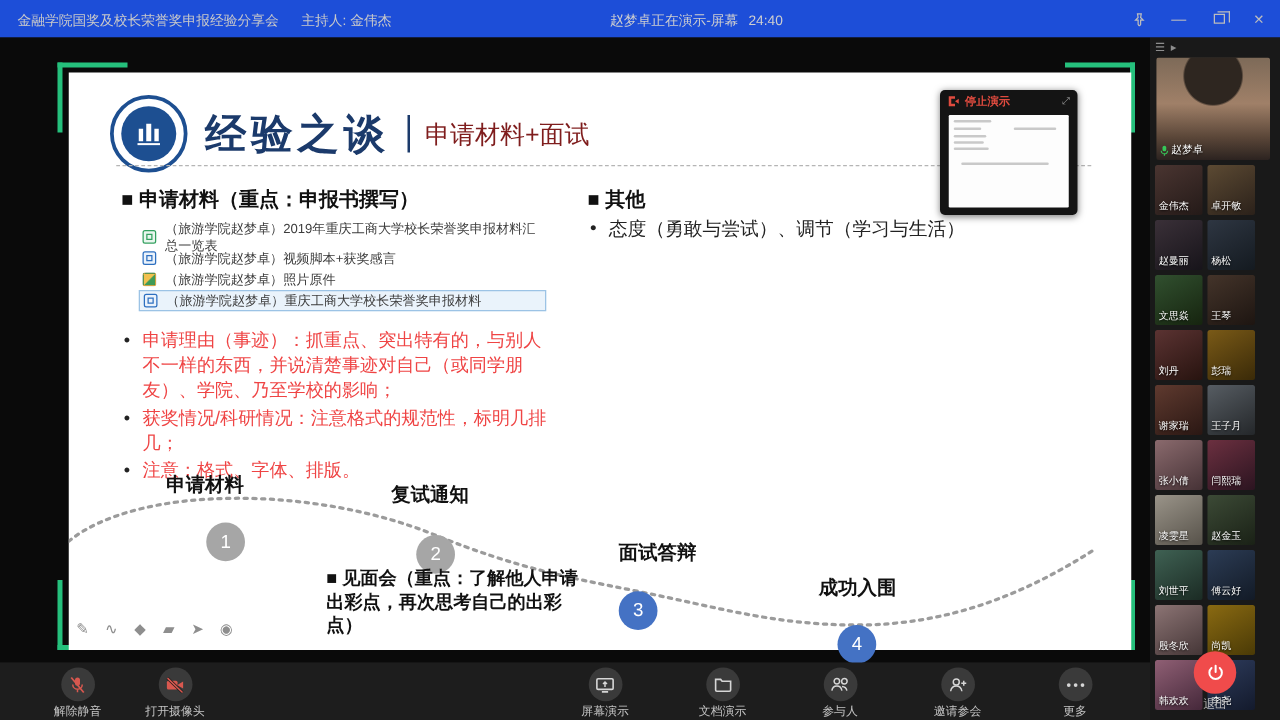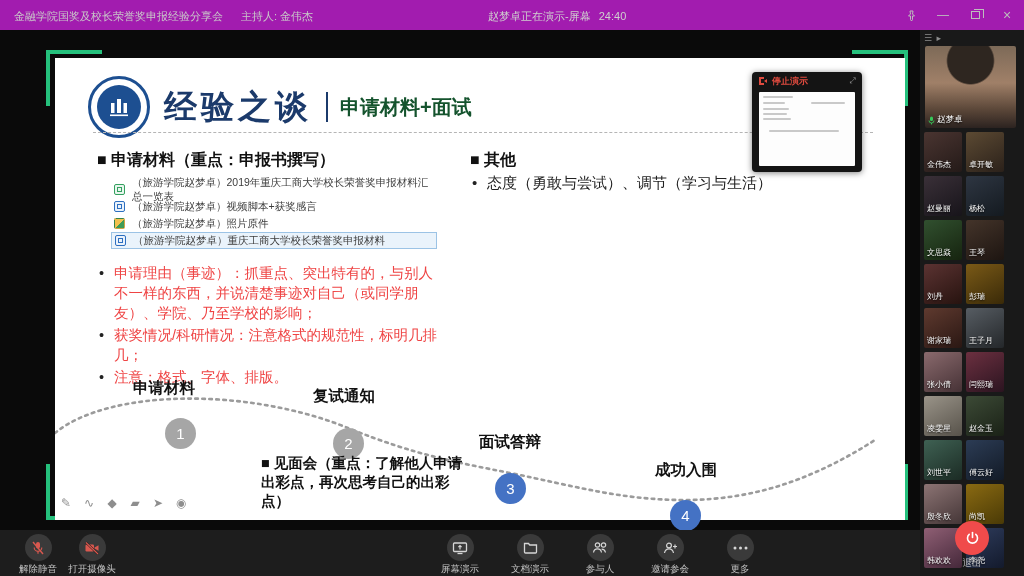--- a/index.html
+++ b/index.html
@@ -1,21 +1,21 @@
 <!DOCTYPE html>
 <html><head>
 <meta charset="utf-8">
 <style>
   * { margin:0; padding:0; box-sizing:border-box; }
   html,body { width:1024px; height:576px; overflow:hidden; background:#000; }
   body { font-family:"Liberation Sans","DejaVu Sans",sans-serif; position:relative; }
   .app { position:absolute; inset:0; width:1024px; height:576px; background:#141414; }
 
   
-  .topbar { position:absolute; left:0; top:0; width:1024px; height:30px; background:#a21caf; color:#c9c9c9; font-size:11px; }
+  .topbar { position:absolute; left:0; top:0; width:1024px; height:30px; background:#1d4ed8; color:#c9c9c9; font-size:11px; }
   .topbar .left { position:absolute; left:14px; top:9px; display:flex; gap:18px; white-space:nowrap; }
   .topbar .center { position:absolute; left:488px; top:9px; white-space:nowrap; color:#cfcfcf; }
   .winctl { position:absolute; right:8px; top:0; height:30px; display:flex; align-items:center; gap:14px; color:#bdbdbd; }
   .winctl .wbtn { width:18px; height:18px; display:flex; align-items:center; justify-content:center; cursor:pointer; font-size:12px; }
   .restore-box { width:9px; height:8px; border:1px solid #bdbdbd; position:relative; }
   .restore-box:before { content:""; position:absolute; left:2px; top:-3px; width:9px; height:8px; border:1px solid #bdbdbd; border-left:none; border-bottom:none; }
   .pin-svg, .mic-svg { display:block; }
 
   
   .stage { position:absolute; left:0; top:30px; width:920px; height:500px; background:#0a0a0a; }
@@ -25,21 +25,21 @@
   .corner.bl { left:46px; top:434px; border-left:4px solid #25c07c; border-bottom:4px solid #25c07c; }
   .corner.br { left:852px; top:434px; border-right:4px solid #25c07c; border-bottom:4px solid #25c07c; }
 
   
   .slide { position:absolute; left:55px; top:28px; width:850px; height:462px; background:#ffffff; color:#1a1a1a; }
   .slide-header { position:absolute; left:33px; top:18px; display:flex; align-items:center; }
   .logo { width:62px; height:62px; border-radius:50%; border:3px solid #1d4f91; display:flex; align-items:center; justify-content:center; background:#fff; }
   .logo-inner { width:44px; height:44px; border-radius:50%; background:#1d4f91; display:flex; align-items:center; justify-content:center; }
   .slide-title { font-size:33px; font-weight:bold; color:#1b3a6b; letter-spacing:4px; margin-left:14px; }
   .title-divider { width:2px; height:30px; background:#1b3a6b; margin:0 12px 0 14px; }
-  .slide-subtitle { font-size:20px; font-weight:bold; color:#14532d; }
+  .slide-subtitle { font-size:20px; font-weight:normal; color:#7f1d1d; }
   .dashed-sep { position:absolute; left:38px; top:74px; width:780px; border-top:1.5px dashed #b5b5b5; }
 
   .sec-heading { font-size:16px; font-weight:bold; color:#111; }
   .left-col { position:absolute; left:42px; top:92px; width:340px; }
   .file-list { margin-top:10px; margin-left:14px; }
   .file-row { display:flex; align-items:center; gap:7px; height:17px; font-size:10.5px; color:#3c3c3c; padding:0 3px; }
   .file-row.selected { border:1px solid #9cc3e5; background:#eaf3fb; }
   .ficon { width:11px; height:11px; border-radius:2px; flex:0 0 11px; position:relative; border:1px solid rgba(0,0,0,.15); }
   .ficon.excel { background:#e9f6ee; border-color:#34a060; }
   .ficon.excel:before { content:""; position:absolute; inset:2px; border:1px solid #34a060; }
@@ -85,21 +85,21 @@
   .ptile .tile-name { font-size:8px; }
   .exit-wrap { position:absolute; left:0; bottom:6px; width:104px; text-align:center; }
   .exit-btn { width:34px; height:34px; border-radius:50%; background:#f04b4b; border:none; color:#fff; display:inline-flex; align-items:center; justify-content:center; cursor:pointer; }
   .exit-label { color:#bdbdbd; font-size:9.5px; margin-top:2px; }
 
   
   .bottombar { position:absolute; left:0; top:530px; width:920px; height:46px; background:#1d1d1d; }
   .bb-group { position:absolute; top:4px; display:flex; gap:6px; }
   .bb-left { left:14px; }
   .bb-center { left:428px; }
-  .bb-btn { width:64px; display:flex; flex-direction:column; align-items:center; gap:2px; cursor:pointer; background:none; border:none; }
+  .bb-btn { width:64px; display:flex; flex-direction:column; align-items:center; gap:2px; cursor:pointer; background:none; border:none;margin-left:24px; }
   .bb-left .bb-btn { width:48px; }
   .bb-circle { width:27px; height:27px; border-radius:50%; background:#3a3a3a; display:flex; align-items:center; justify-content:center; }
   .bb-label { color:#c4c4c4; font-size:9.5px; white-space:nowrap; }
 </style>
 </head>
 <body>
 
 <div class="app">
 
   <div class="topbar">
@@ -206,21 +206,21 @@
 
       <svg class="tl-svg" viewBox="0 0 850 180">
         <path d="M0,93 C55,48 195,48 293,88 C360,115 400,122 455,133 C520,146 565,160 630,160 C705,160 765,135 820,100" fill="none" stroke="#9b9b9b" stroke-width="2.6" stroke-dasharray="2.6 4.4" stroke-linecap="round"></path>
       </svg>
       <div id="timeline-items">
           <div class="tl-circle" style="left: 110px; top: 360px; background: rgb(166, 166, 166);">1</div>
           <div class="tl-label" style="left: 78px; top: 320px;">申请材料</div>
           <div class="tl-circle" style="left: 278px; top: 370px; background: rgb(166, 166, 166);">2</div>
           <div class="tl-label" style="left: 258px; top: 328px;">复试通知</div>
           <div class="tl-circle" style="left: 440px; top: 415px; background: rgb(68, 114, 196);">3</div>
-          <div class="tl-label" style="left: 424px; top: 374px;">面试答辩</div>
+          <div class="tl-label" style="left: 440px; top: 374px;">面试答辩</div>
           <div class="tl-circle" style="left: 615px; top: 442px; background: rgb(68, 114, 196);">4</div>
           <div class="tl-label" style="left: 600px; top: 402px;">成功入围</div>
         </div>
 
       <div class="meet-note">■ 见面会（重点：了解他人申请出彩点，再次思考自己的出彩点）</div>
 
       <div class="anno" id="anno-bar">
           <span>✎</span>
           <span>∿</span>
           <span>◆</span>

